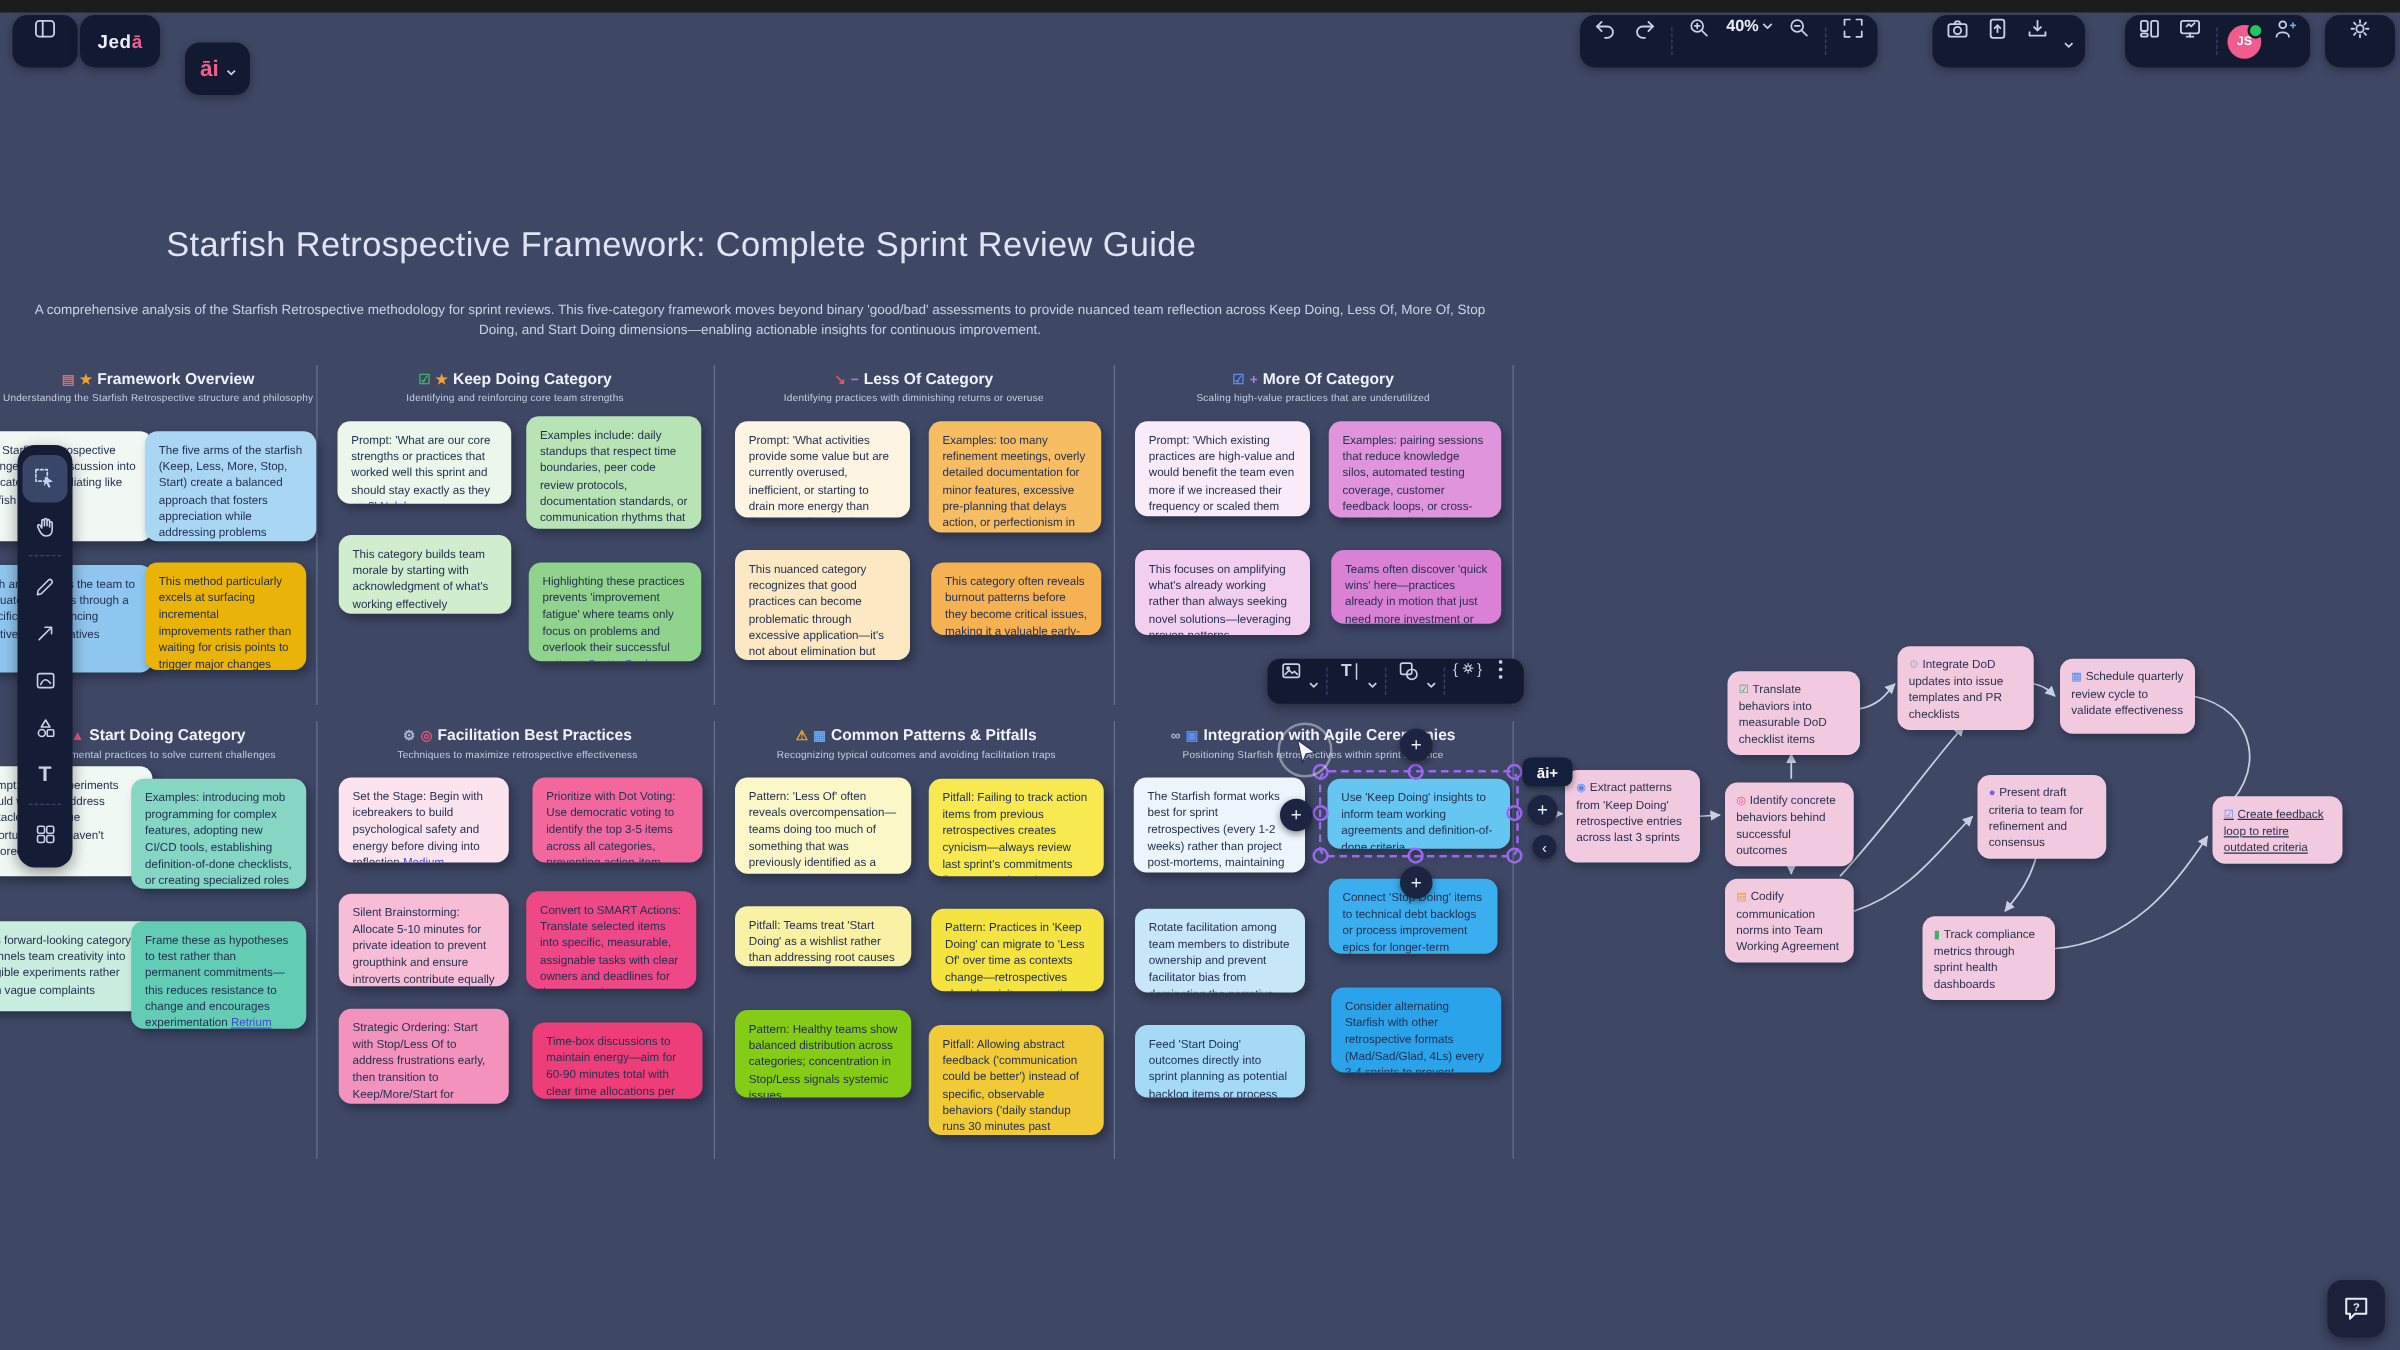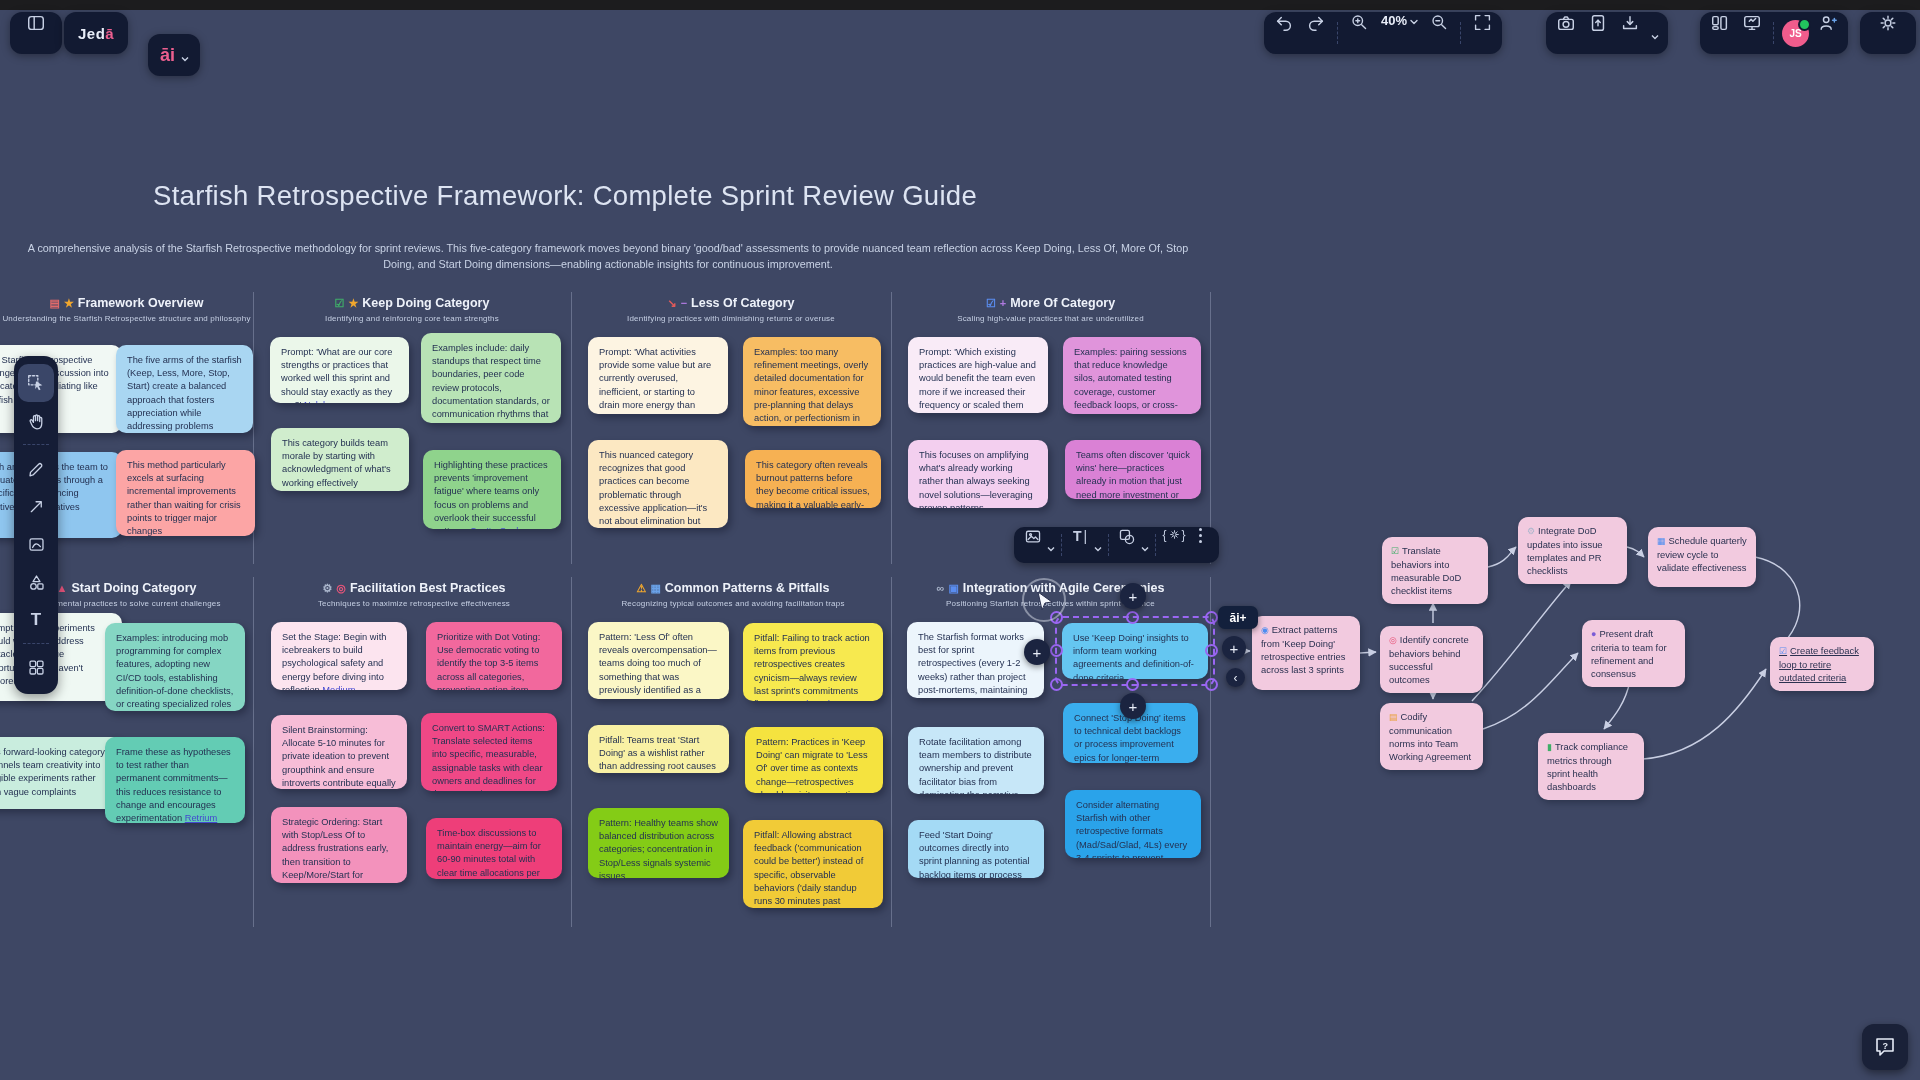--- a/index.html
+++ b/index.html
@@ -17,21 +17,21 @@
   .zoomlabel{color:#e8edf8;font-size:13px;font-weight:bold;padding:0 2px;}
   .logo{font-size:15px;font-weight:bold;color:#e8edf8;letter-spacing:.5px;padding:0 10px;}
   .logo .accent{color:#ec5f8f;}
   .ai-accent{color:#ec5f8f;font-size:18px;font-weight:bold;padding-left:8px;}
   .avatar{width:27px;height:27px;border-radius:50%;background:#f05c8c;color:#fff;font-size:10px;
           font-weight:bold;display:flex;align-items:center;justify-content:center;position:relative;margin:0 3px;}
   .avatar .dot{position:absolute;right:-2px;top:-2px;width:9px;height:9px;border-radius:50%;
                background:#22c55e;border:2px solid #121a32;}
   
   #board-title{position:absolute;left:133px;top:180px;font-size:27.5px;color:#dde4f2;
-               letter-spacing:.3px;z-index:5;margin-left:20px;}
+               letter-spacing:.3px;z-index:5;}
   #board-subtitle{position:absolute;left:12px;top:240px;width:1192px;text-align:center;
                   font-size:10.8px;line-height:1.5;color:#c9d3e6;z-index:5;}
   .divline{position:absolute;width:1px;background:rgba(190,200,228,.32);z-index:2;}
   .col-head{position:absolute;text-align:center;z-index:4;}
   .col-title{font-size:12.5px;font-weight:bold;color:#eef2fa;}
   .col-title .hicon{font-size:11px;margin-right:4px;}
   .col-sub{font-size:8px;color:#c6d0e4;margin-top:4px;letter-spacing:.2px;}
   .note{position:absolute;border-radius:10px;padding:9px 11px;font-size:9.3px;line-height:1.42;
         color:#243152;box-shadow:3px 4px 7px rgba(8,12,28,.35);z-index:5;overflow:hidden;
         box-sizing:border-box;cursor:pointer;}
@@ -258,21 +258,21 @@
     </div>
     <div class="col-head" style="left: 891px; top: 581px; width: 319px;">
       <div class="col-title"><span class="hicon" style="color: rgb(170, 182, 204);">∞</span><span class="hicon" style="color: rgb(90, 141, 240);">▣</span>Integration with Agile Ceremonies</div>
       <div class="col-sub">Positioning Starfish retrospectives within sprint cadence</div>
     </div>
   </div>
 <div id="notes">
     <div class="note" style="left: -28px; top: 345px; width: 150px; height: 88px; background: rgb(241, 248, 244);">The Starfish Retrospective arranges sprint discussion into five categories radiating like starfish arms</div>
     <div class="note" style="left: 116px; top: 345px; width: 137px; height: 88px; background: rgb(169, 214, 242);">The five arms of the starfish (Keep, Less, More, Stop, Start) create a balanced approach that fosters appreciation while addressing problems constructively </div>
     <div class="note" style="left: -28px; top: 452px; width: 150px; height: 86px; background: rgb(143, 198, 239);">Each arm prompts the team to evaluate behaviors through a specific lens, balancing positives and negatives</div>
-    <div class="note" style="left: 116px; top: 450px; width: 139px; height: 86px; background: #fca5a5;">This method particularly excels at surfacing incremental improvements rather than waiting for crisis points to trigger major changes</div>
+    <div class="note" style="left: 116px; top: 450px; width: 129px; height: 86px; background: #eab308;">This method particularly excels at surfacing incremental improvements rather than waiting for crisis points to trigger major changes</div>
     <div class="note" style="left: 270px; top: 337px; width: 139px; height: 66px; background: rgb(235, 247, 234);">Prompt: 'What are our core strengths or practices that worked well this sprint and should stay exactly as they are?' <span class="link" style="color: rgb(67, 72, 208);">Nulab</span></div>
     <div class="note" style="left: 421px; top: 333px; width: 140px; height: 90px; background: rgb(184, 227, 181);">Examples include: daily standups that respect time boundaries, peer code review protocols, documentation standards, or communication rhythms that support async collaboration</div>
     <div class="note" style="left: 271px; top: 428px; width: 138px; height: 63px; background: rgb(208, 237, 205);">This category builds team morale by starting with acknowledgment of what's working effectively</div>
     <div class="note" style="left: 423px; top: 450px; width: 138px; height: 79px; background: rgb(143, 211, 140);">Highlighting these practices prevents 'improvement fatigue' where teams only focus on problems and overlook their successful patterns <span class="link" style="color: rgb(67, 72, 208);">ScatterSpoke</span></div>
     <div class="note" style="left: 588px; top: 337px; width: 140px; height: 77px; background: rgb(253, 244, 226);">Prompt: 'What activities provide some value but are currently overused, inefficient, or starting to drain more energy than they're worth?' <span class="link" style="color: rgb(67, 72, 208);">Nulab</span></div>
     <div class="note" style="left: 743px; top: 337px; width: 138px; height: 89px; background: rgb(247, 189, 99);">Examples: too many refinement meetings, overly detailed documentation for minor features, excessive pre-planning that delays action, or perfectionism in non-critical areas </div>
     <div class="note" style="left: 588px; top: 440px; width: 140px; height: 88px; background: rgb(252, 232, 194);">This nuanced category recognizes that good practices can become problematic through excessive application—it's not about elimination but calibration</div>
     <div class="note" style="left: 745px; top: 450px; width: 136px; height: 58px; background: rgb(246, 177, 83);">This category often reveals burnout patterns before they become critical issues, making it a valuable early-warning system</div>
     <div class="note" style="left: 908px; top: 337px; width: 140px; height: 76px; background: rgb(249, 235, 247);">Prompt: 'Which existing practices are high-value and would benefit the team even more if we increased their frequency or scaled them up?' <span class="link" style="color: rgb(67, 72, 208);">Nulab</span></div>
     <div class="note" style="left: 1063px; top: 337px; width: 138px; height: 77px; background: rgb(224, 148, 219);">Examples: pairing sessions that reduce knowledge silos, automated testing coverage, customer feedback loops, or cross-functional collaboration touchpoints </div>

